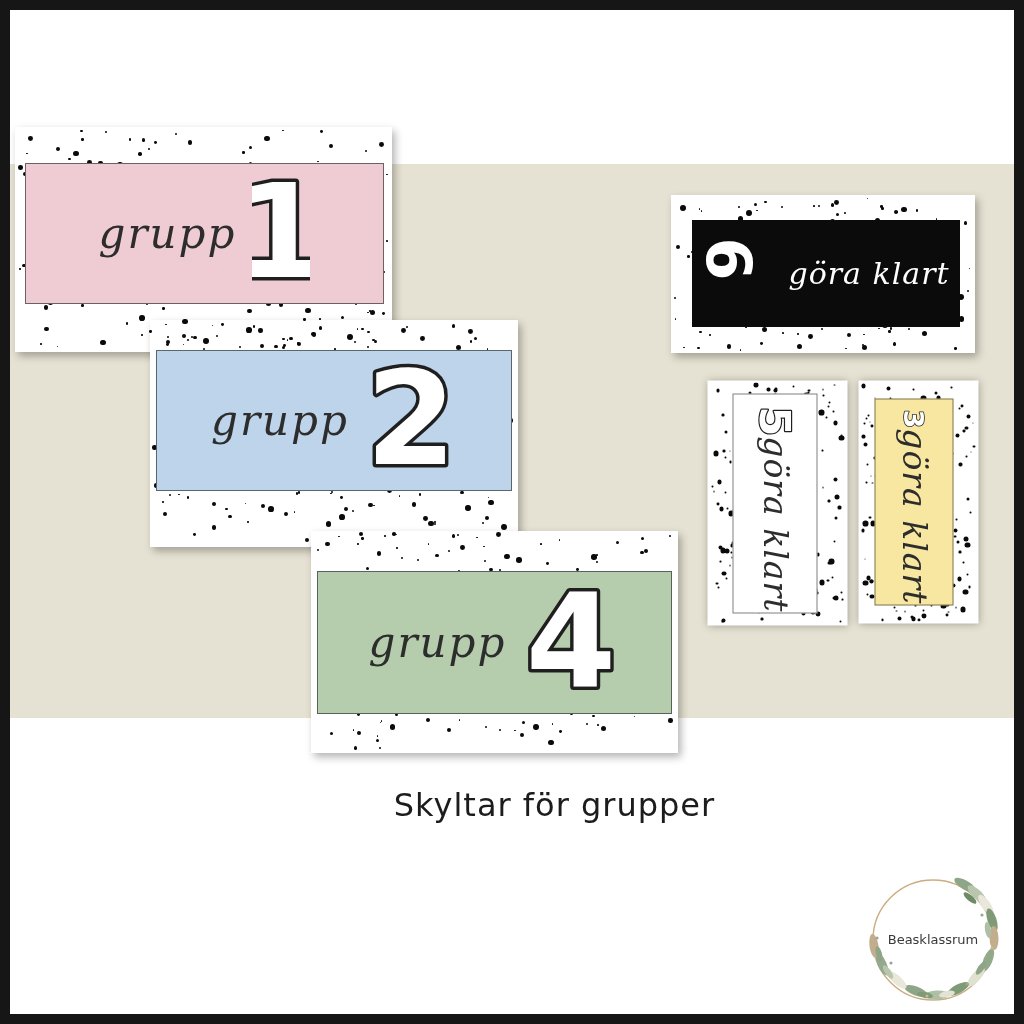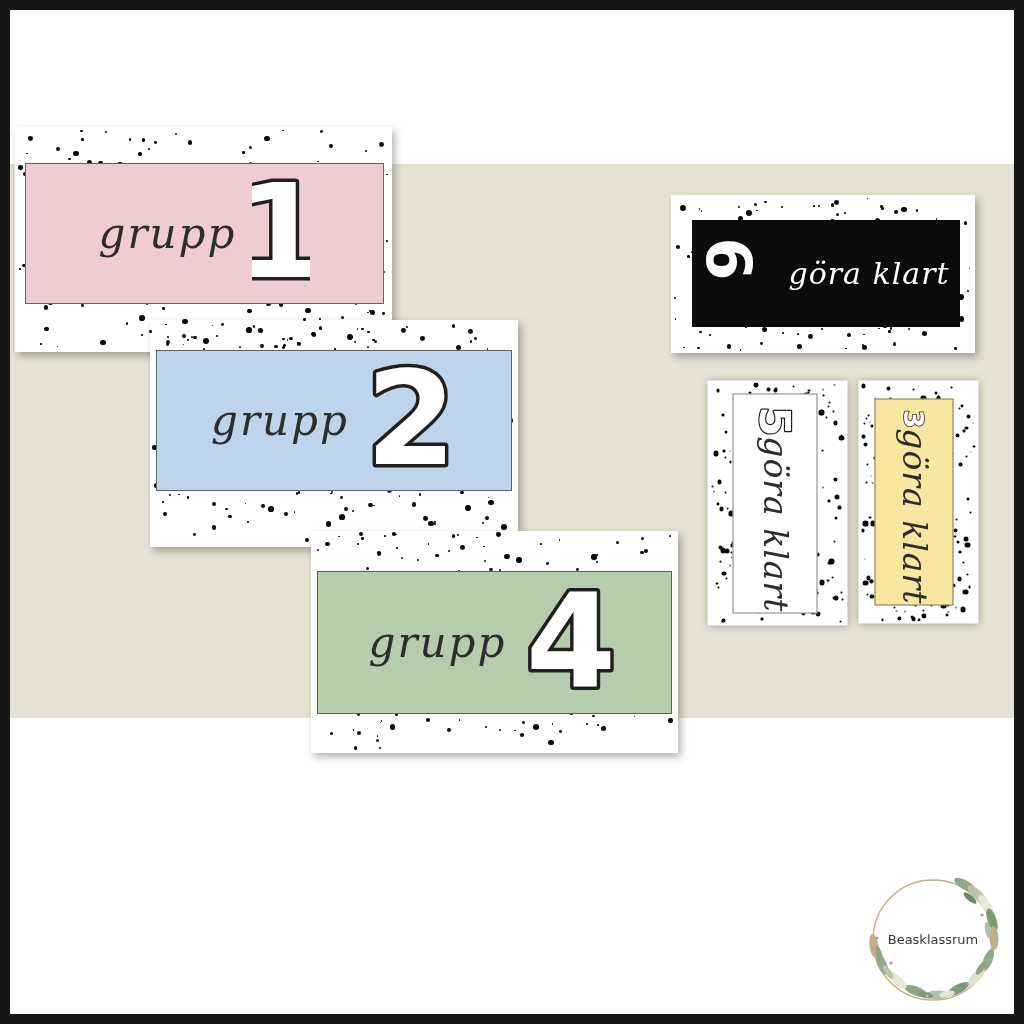--- a/index.html
+++ b/index.html
@@ -1309,20 +1309,21 @@
         <svg class="num-svg" width="48" height="70" viewBox="0 0 48 70" style="margin-left:10px;">
           <text x="24" y="58" text-anchor="middle" font-size="68" stroke-width="4" stroke="#4a4a4a">3</text>
         </svg>
         <span class="script-wrap">
           <span class="script">göra klart</span>
         </span>
       </div>
     </div>
   </div>
 
+  <div class="caption">Skyltar för grupper</div>
 
   <svg class="logo" viewBox="0 0 164 152">
     <circle cx="80" cy="72" r="60" fill="none" stroke="#cbad80" stroke-width="1.4"></circle>
     <g>
       <ellipse cx="0" cy="0" rx="12" ry="4.5" fill="#8ea687" transform="translate(112,17) rotate(30)"></ellipse>
       <ellipse cx="0" cy="0" rx="12" ry="4.5" fill="#b9c6ae" transform="translate(124,26) rotate(43)"></ellipse>
       <ellipse cx="0" cy="0" rx="12" ry="4.5" fill="#e8e7d9" transform="translate(133,37) rotate(55)"></ellipse>
       <ellipse cx="0" cy="0" rx="12" ry="4.5" fill="#7e9a76" transform="translate(139,52) rotate(72)"></ellipse>
       <ellipse cx="0" cy="0" rx="12" ry="4.5" fill="#c2ae8d" transform="translate(141,70) rotate(88)"></ellipse>
       <ellipse cx="0" cy="0" rx="12" ry="4.5" fill="#92a98b" transform="translate(135,92) rotate(112)"></ellipse>

